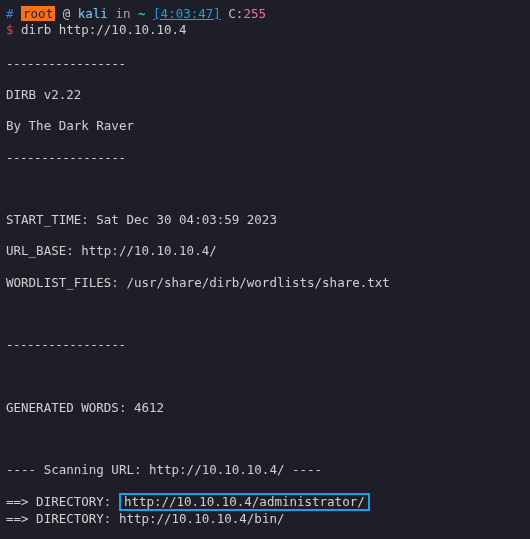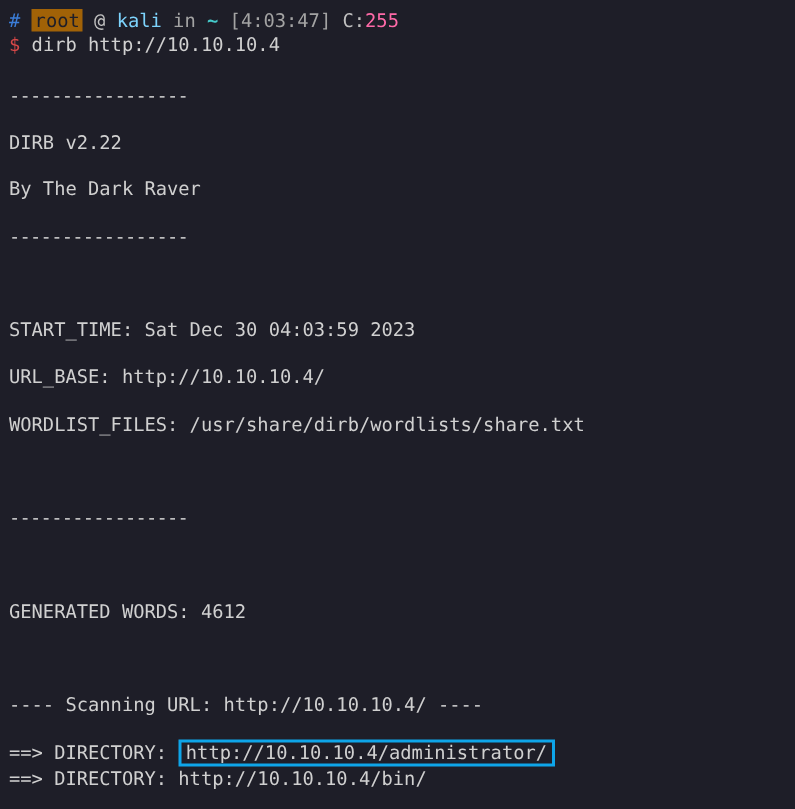--- a/index.html
+++ b/index.html
@@ -12,26 +12,26 @@
       line-height: 1.25;
       width: 530px;
       height: 539px;
       box-sizing: border-box;
       overflow: hidden;
     }
     .prompt-line {
       white-space: pre;
     }
     .hash { color: #3b7dd8; }
-    .root { background: #a16207; color: #1e1e28; padding: 0 2px; }
+    .root { background: #f97316; color: #1e1e28; padding: 0 2px; }
     .at { color: #c0c0c0; }
     .host { color: #7dd3fc; font-weight: normal; text-align: center; }
     .in-word { color: #a3a3a3; }
     .cwd { color: #45c9c9; font-weight: bold; }
-    .time { color: #a3a3a3; }
+    .time { color: #0ea5e9; text-decoration: underline; }
     .cstat { color: #c0c0c0; }
     .cnum { color: #ff6aa8; }
     .dollar { color: #d74848; }
     .cmd { color: #d0d0d0; }
     .output {
       color: #d0d0d0;
       white-space: pre;
       margin-top: 3px;
     }
     .hr-line {

